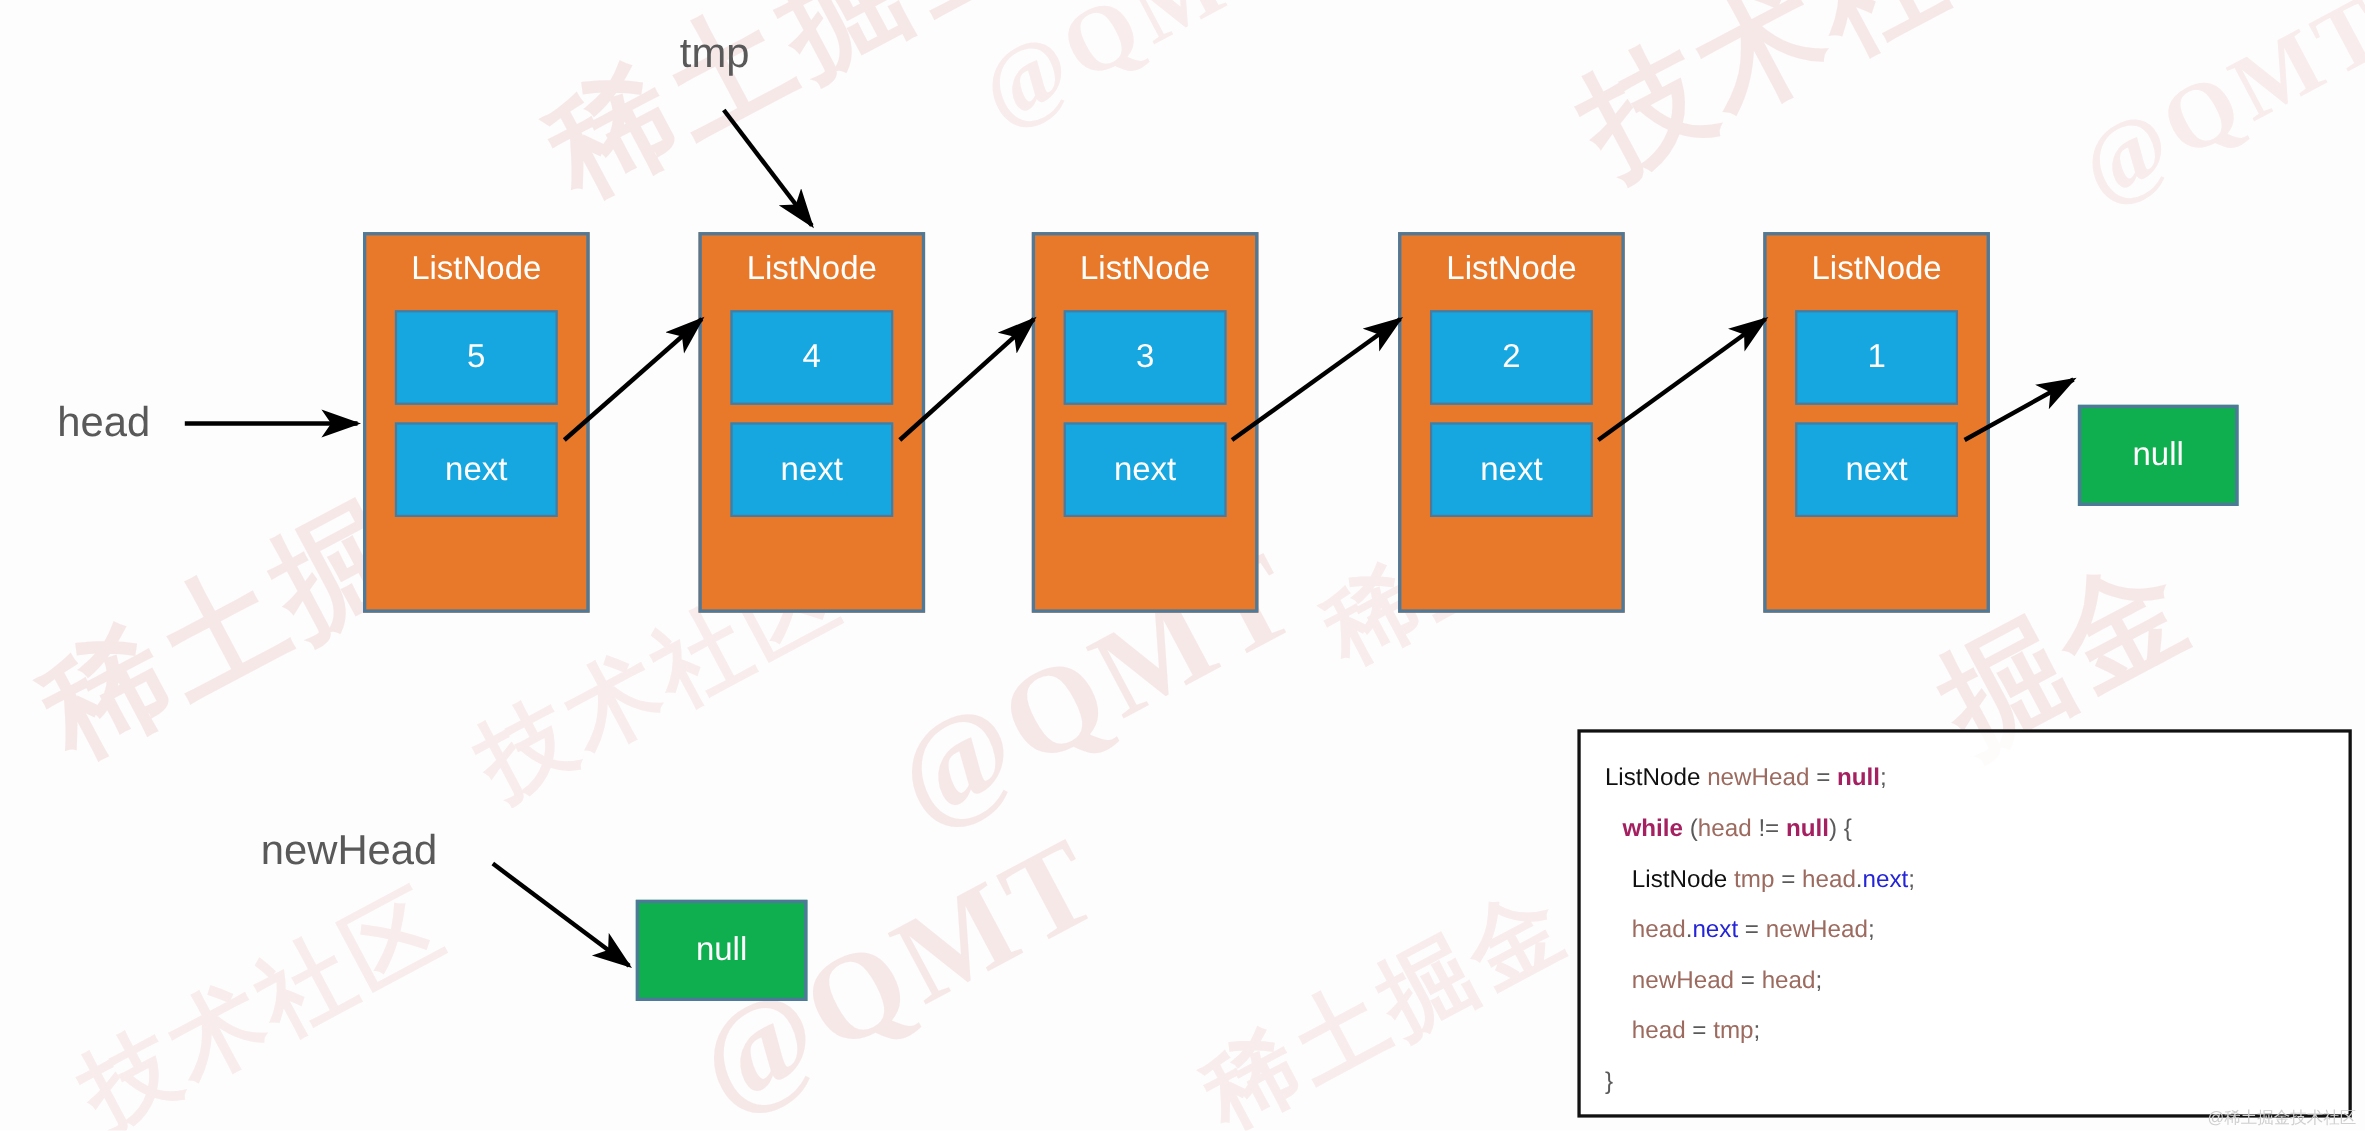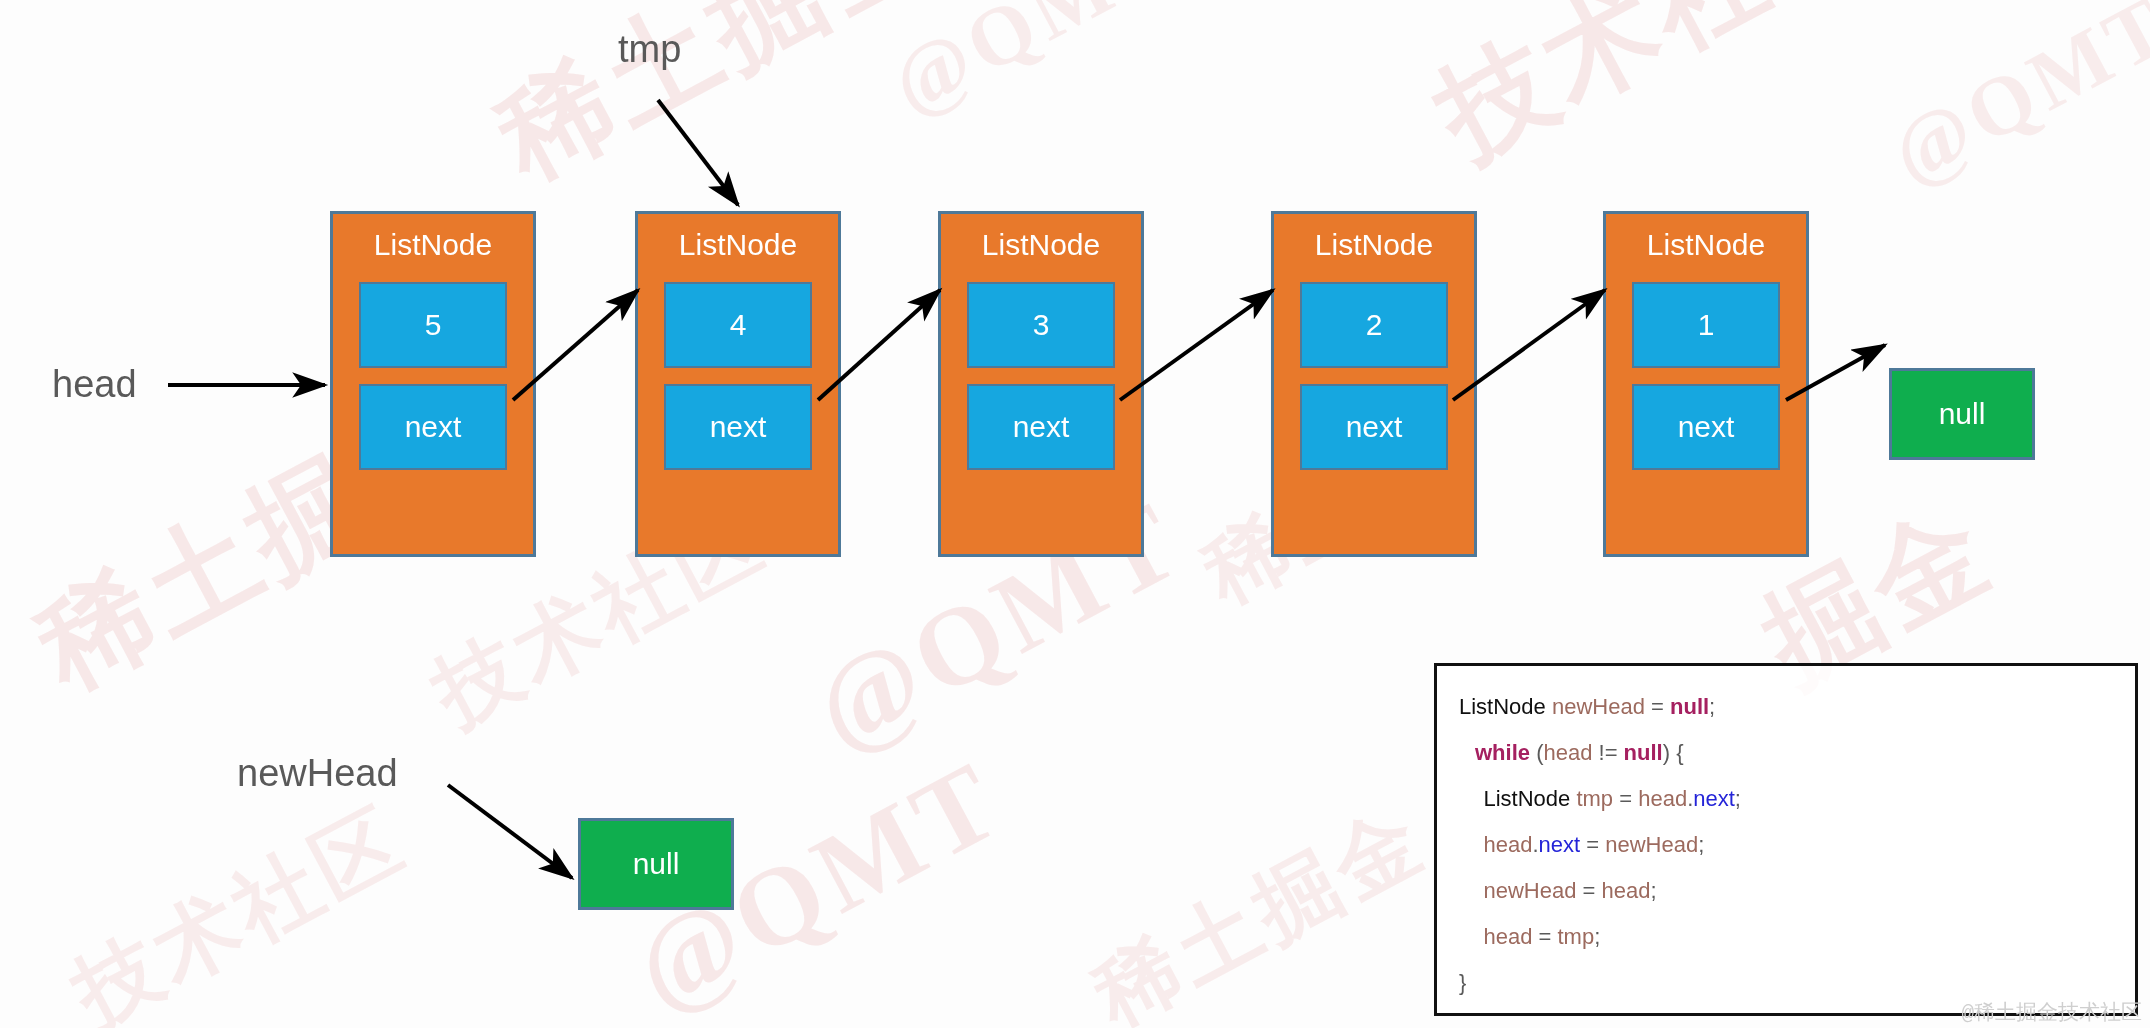--- a/index.html
+++ b/index.html
@@ -127,22 +127,22 @@
   .tk-null { color: #A52060; font-weight: 700; }
   .tk-fld  { color: #2424D8; }
   .tk-op   { color: #5a5a5a; }
   .tk-pn   { color: #5a5a5a; }
 
   
   #credit {
     position: absolute;
     right: 8px;
     bottom: 2px;
-    font-family: Liberation Mono, monospace;
-    font-size: 21px;
+    font-family: Liberation Sans, sans-serif;
+    font-size: 15px;
     color: #cfcfcf;
     z-index: 4;
     white-space: nowrap;
   }
 </style>
 </head>
 <body>
 
 <div id="canvas">
 

